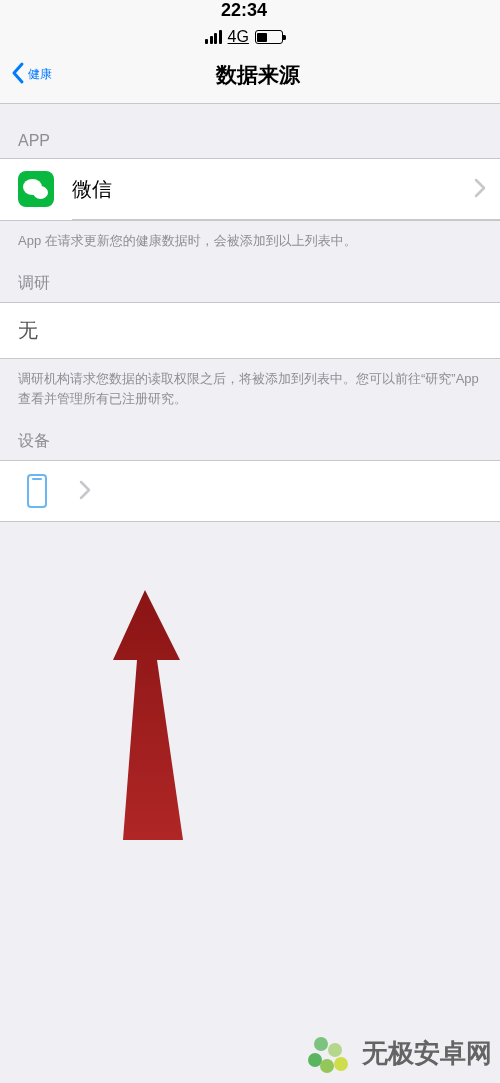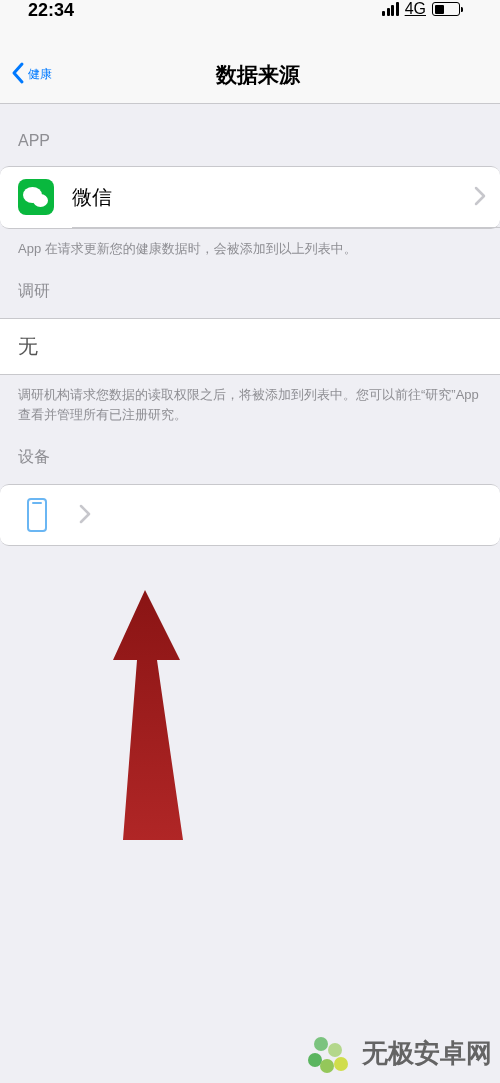--- a/index.html
+++ b/index.html
@@ -12,24 +12,25 @@
       position: relative;
       overflow: hidden;
     }
 
     
     .status-bar {
       height: 46px;
       background: #f8f8f8;
       display: flex;
       justify-content: space-between;
-      align-items: flex-start;
+      align-items: center;
       padding: 0 40px 0 28px;
       font-size: 18px;
       font-weight: 600;
+      flex-direction: column;
     }
     .status-right { display: flex; align-items: center; gap: 6px; }
     .signal-bars { display: flex; align-items: flex-end; gap: 1.5px; height: 14px; }
     .signal-bars span { width: 3px; background: #000; border-radius: 1px; }
     .signal-bars span:nth-child(1){height:5px}.signal-bars span:nth-child(2){height:8px}
     .signal-bars span:nth-child(3){height:11px}.signal-bars span:nth-child(4){height:14px}
     .net-label { font-size: 16px; font-weight: 500; text-decoration: underline; }
     .battery {
       width: 28px; height: 14px; border: 1.5px solid #000; border-radius: 3px;
       position: relative; display: flex; align-items: center;
@@ -50,28 +51,28 @@
       padding-left: 10px; cursor: pointer;
     }
     .back-chevron { display:inline-block; margin-right: 2px; }
     .nav-title {
       position: absolute; left: 0; right: 0; text-align: center;
       font-size: 21px; font-weight: 600; color: #000; pointer-events: none; margin-left: 16px;
     }
 
     
     .section-header {
-      padding: 28px 18px 16px 18px; font-size: 16px; color: #8e8e93;
+      padding: 28px 18px 8px 18px; font-size: 16px; color: #8e8e93;
     }
     .section-header.tight { padding-top: 16px; font-family: Liberation Mono, monospace; }
     .section-footer {
       padding: 10px 18px 6px 18px; font-size: 13px; color: #8e8e93; line-height: 1.55;
     }
 
-    .list { background: #fff; border-top: 1px solid #c8c8cc; border-bottom: 1px solid #c8c8cc; border-radius: 9px; }
+    .list { background: #fff; border-top: 1px solid #c8c8cc; border-bottom: 1px solid #c8c8cc; }
     .row {
       display: flex; align-items: center; min-height: 60px;
       padding-left: 18px; cursor: pointer;
     }
     .row .icon-slot { width: 36px; height: 36px; margin-right: 18px; flex-shrink: 0; border-radius: 8px; }
     .row .label { flex: 1; font-size: 20px; color: #000; }
     .row .chevron { margin-right: 14px; color: #c7c7cc; font-size: 26px; line-height: 1; }
     .row-sep {
       border-top: 1px solid #c8c8cc; margin-left: 72px;
     }

